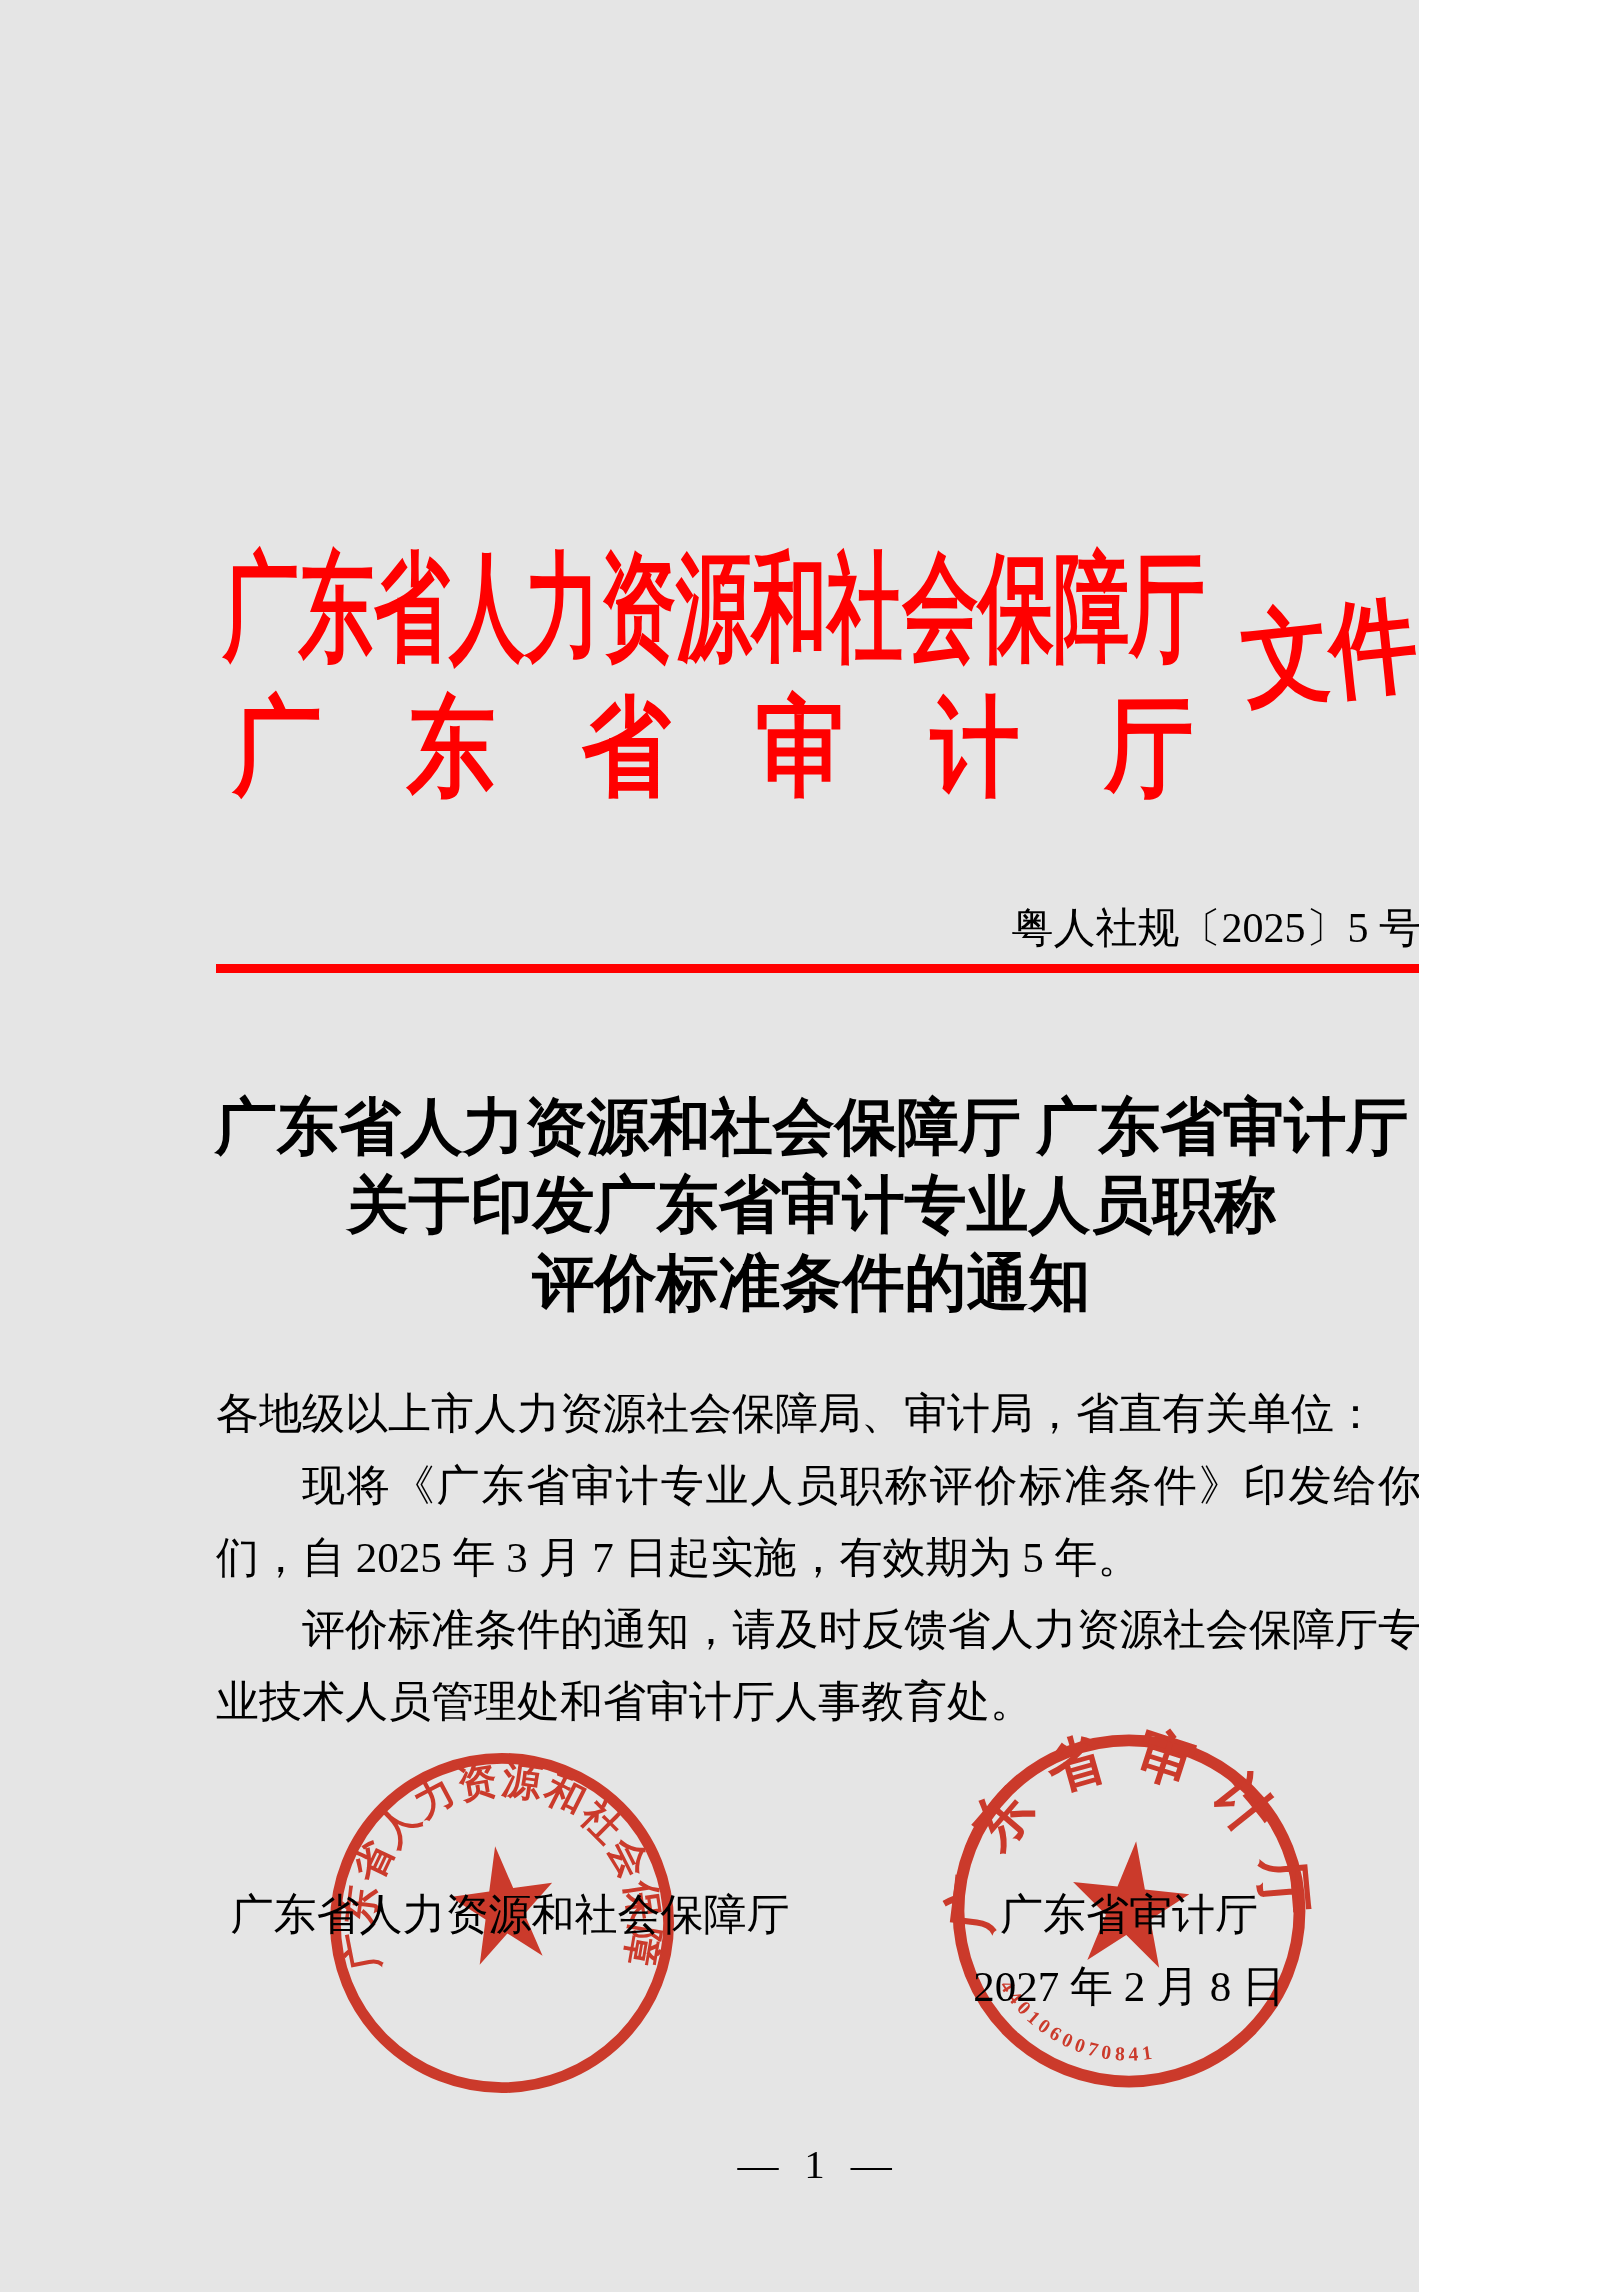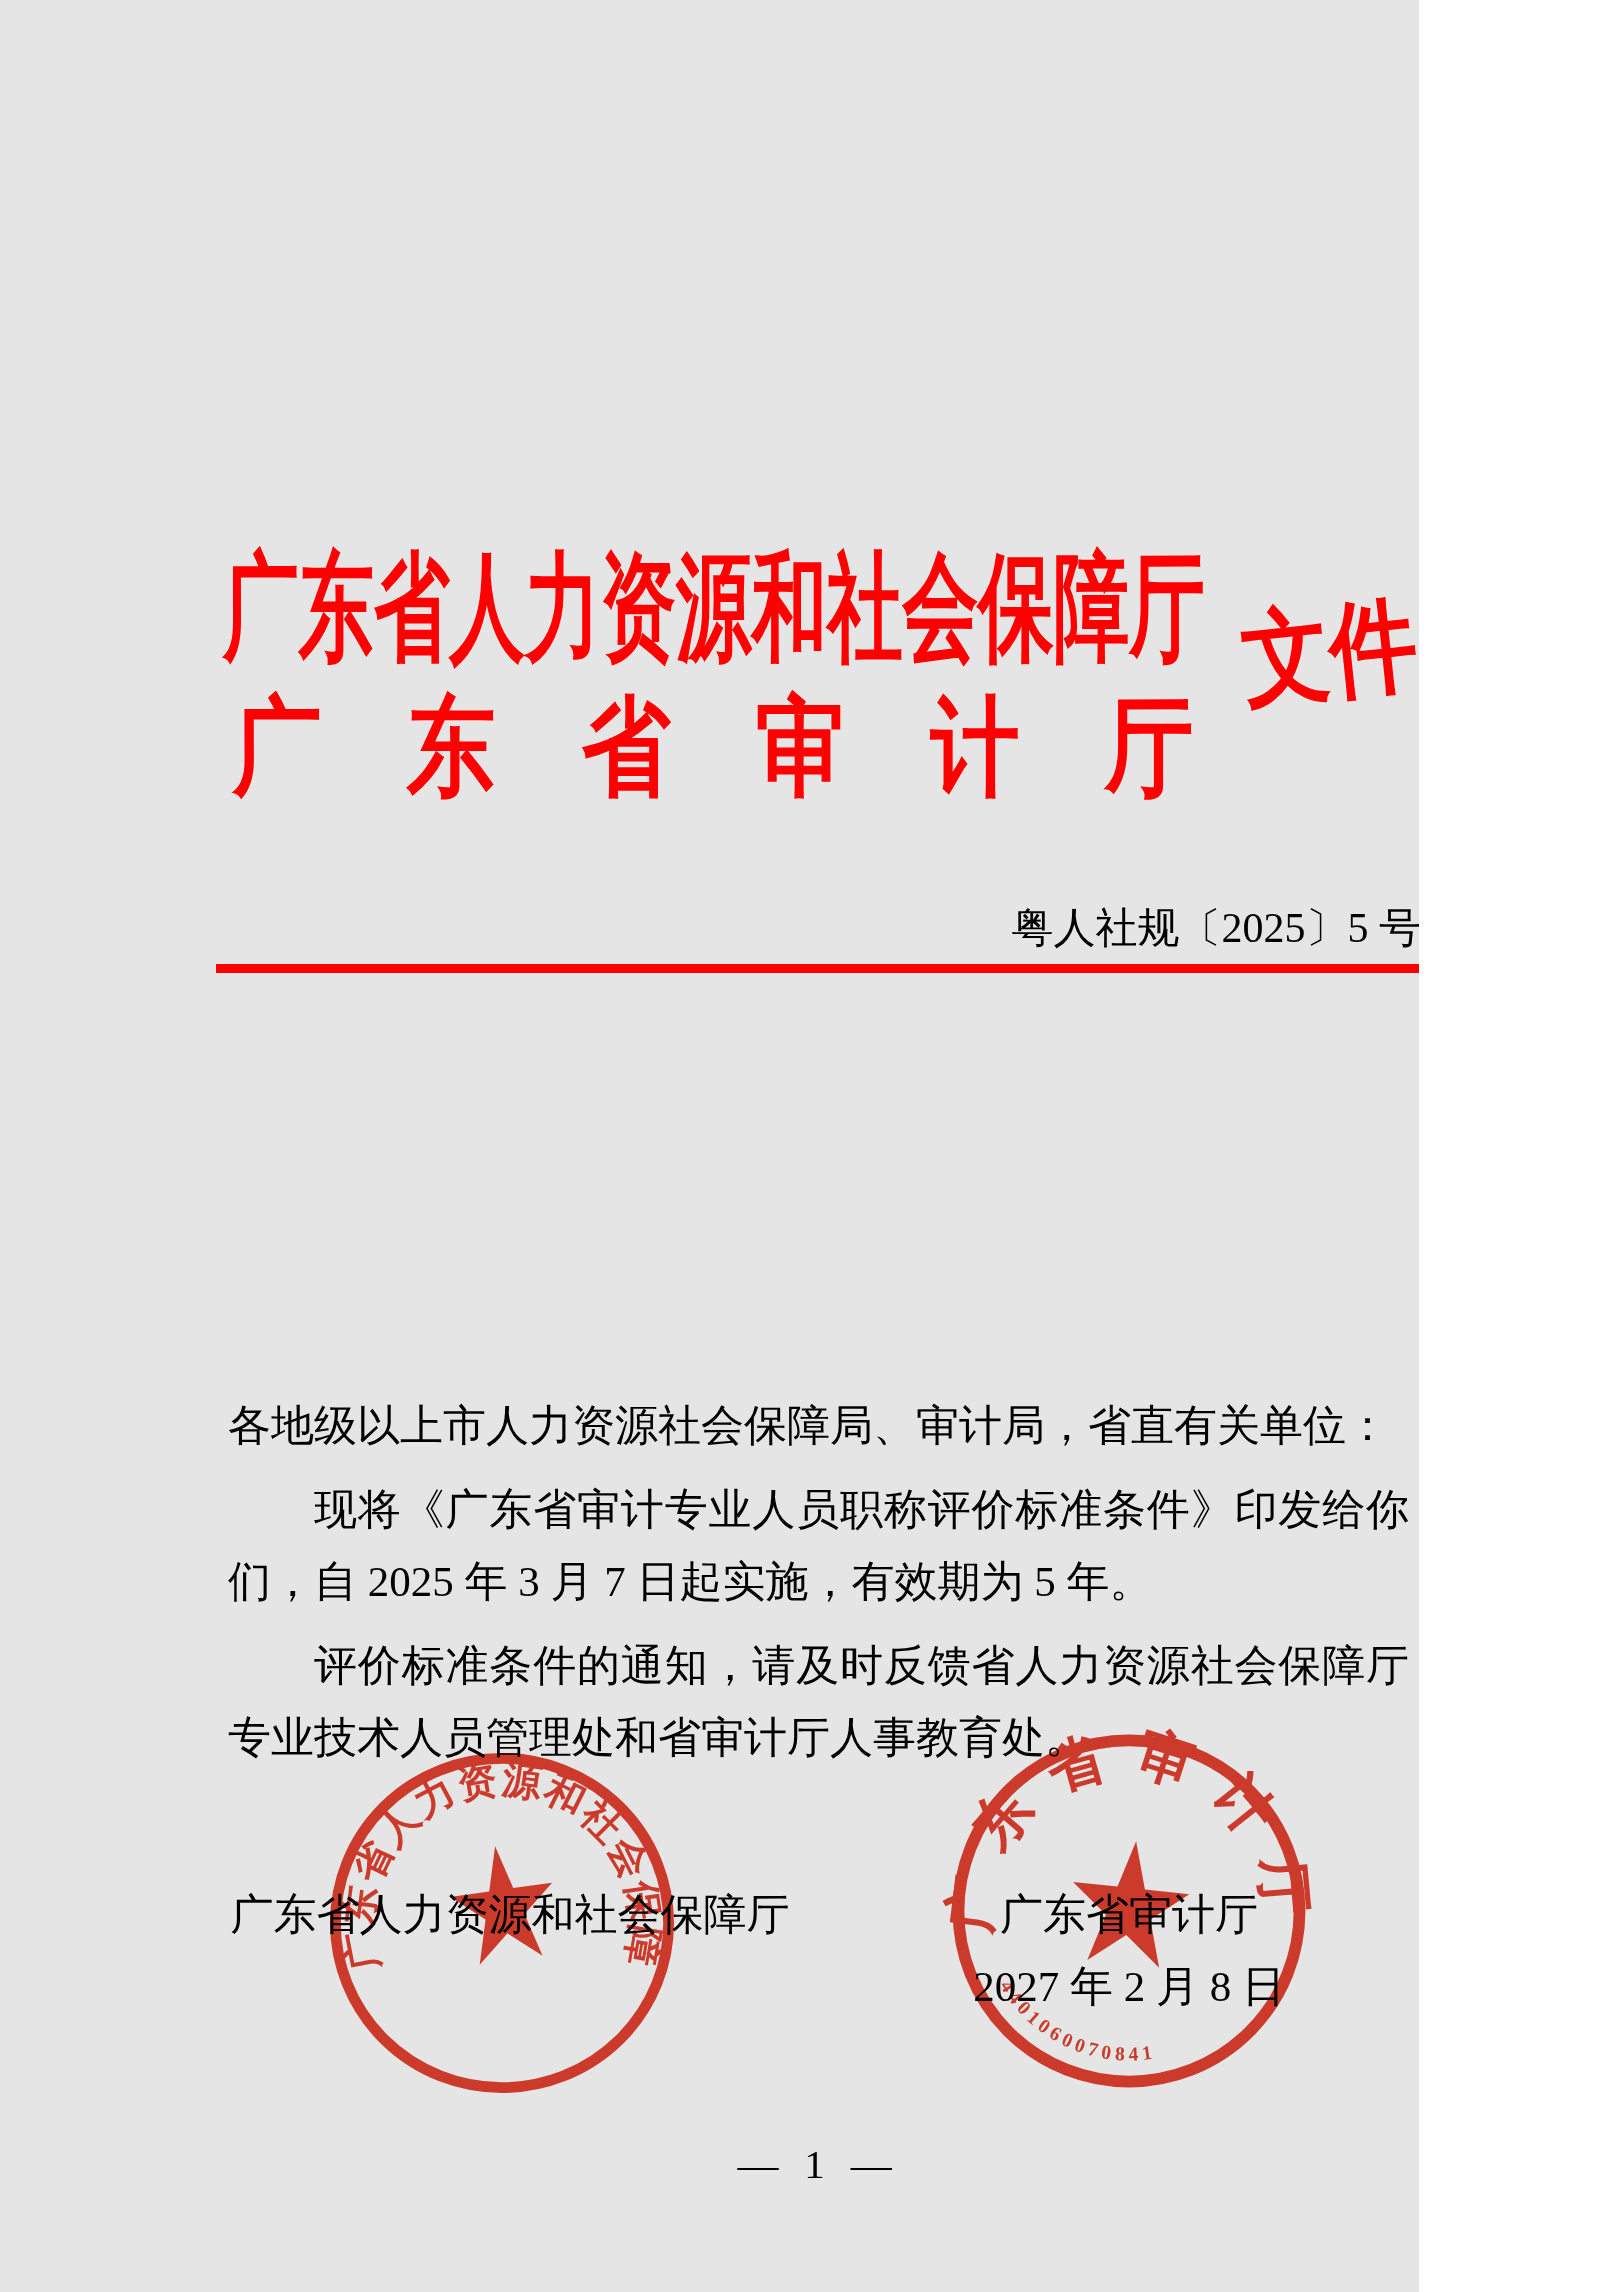--- a/index.html
+++ b/index.html
@@ -51,21 +51,21 @@
     position:absolute;left:209px;top:1088px;width:1205px;
     text-align:center;font-size:62px;line-height:78px;font-weight:700;
     color:var(--ink);white-space:nowrap;
   }
   
   .body-text{
     position:absolute;left:216px;top:1378px;width:1205px;
     font-size:43px;line-height:72px;
     text-align:justify;
   }
-  .body-text p{margin:12px;font-family:Liberation Serif, serif;}
+  .body-text p{margin:0;font-family:Liberation Serif, serif;}
   .body-text p.indent{text-indent:2em;}
   
   .sig{
     position:absolute;font-size:43px;line-height:49px;color:var(--ink);
     text-align:center;white-space:nowrap;
   }
   .sig-left{left:216px;top:1890px;width:588px;}
   .sig-right{left:835px;top:1890px;width:588px;}
   .sig-date{left:835px;top:1962px;width:588px;}
   
@@ -98,20 +98,25 @@
       <span>省</span>
       <span>审</span>
       <span>计</span>
       <span>厅</span>
     </div>
   <div class="wenjian">文件</div>
 
   <div class="doc-number">粤人社规〔2025〕5 号</div>
   <div class="red-rule"></div>
 
+  <div class="title">
+    <div>广东省人力资源和社会保障厅 广东省审计厅</div>
+    <div>关于印发广东省审计专业人员职称</div>
+    <div>评价标准条件的通知</div>
+  </div>
 
   <div class="body-text">
     <p>各地级以上市人力资源社会保障局、审计局，省直有关单位：</p>
     <p class="indent">现将《广东省审计专业人员职称评价标准条件》印发给你们，自 2025 年 3 月 7 日起实施，有效期为 5 年。</p>
     <p class="indent">评价标准条件的通知，请及时反馈省人力资源社会保障厅专业技术人员管理处和省审计厅人事教育处。</p>
   </div>
 
   <div class="sig sig-left">广东省人力资源和社会保障厅</div>
   <div class="sig sig-right">广东省审计厅</div>
   <div class="sig sig-date">2027 年 2 月 8 日</div>

